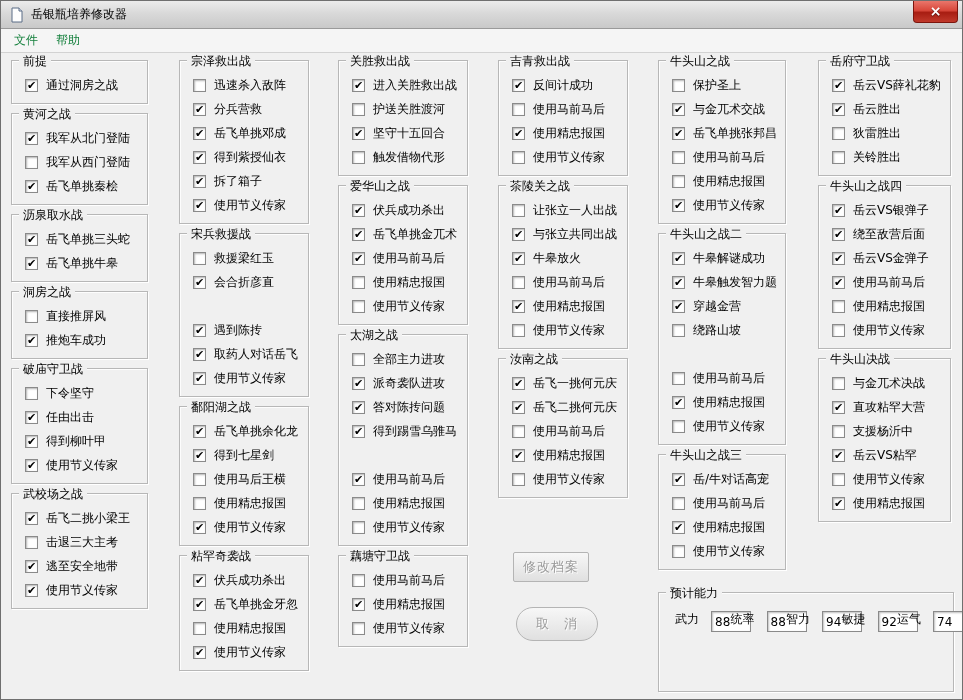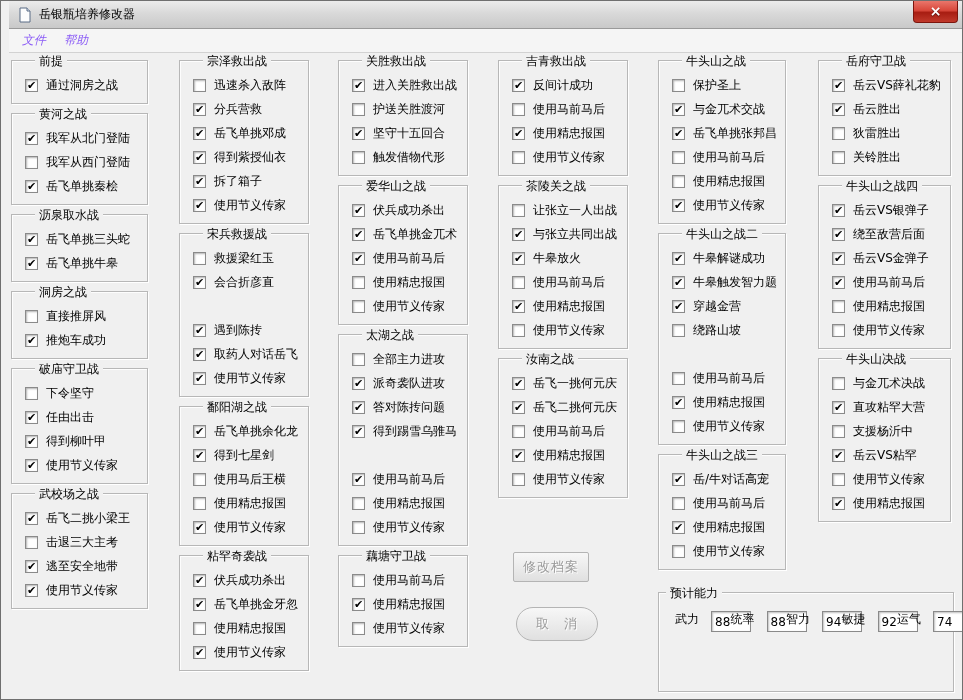--- a/index.html
+++ b/index.html
@@ -1,47 +1,47 @@
 <!DOCTYPE html>
 <html><head>
 <meta charset="utf-8">
 <style>
   html,body{margin:0;padding:0;background:#fff;}
   *{box-sizing:border-box;}
   body{font-family:"DejaVu Sans",sans-serif;font-size:12px;color:#000;}
   .window{position:relative;width:963px;height:700px;background:#f0f0f0;
-          border:1px solid #6f6f6f;overflow:hidden;padding-left:8px;}
+          border:1px solid #6f6f6f;overflow:hidden;}
   
   .titlebar{height:28px;background:linear-gradient(#ececec 0%,#d9d9d9 45%,#c9c9c9 100%);
             border-bottom:1px solid #9a9a9a;display:flex;align-items:center;
             padding:0 6px;position:relative;}
   .app-icon{width:16px;height:16px;margin:0 6px 0 2px;flex:0 0 auto;}
   .title-text{font-size:12px;color:#000;}
   .close-btn{position:absolute;right:4px;top:0;width:45px;height:22px;
              background:linear-gradient(#e9766b 0%,#d8473a 45%,#a81d12 55%,#c0392b 100%);
              border:1px solid #7c150d;border-top:none;border-radius:0 0 4px 4px;
              color:#fff;font-size:14px;line-height:20px;text-align:center;
              font-weight:bold;text-shadow:0 1px 1px rgba(0,0,0,.5);cursor:default;}
   
   .menubar{height:24px;background:#f5f5f5;border-bottom:1px solid #d2d2d2;
            display:flex;align-items:center;padding-left:4px;}
-  .menu-item{padding:3px 9px;color:#8b5cf6;font-style:italic;}
+  .menu-item{padding:3px 9px;color:#15803d;}
   
   .client{position:absolute;top:53px;left:0;right:0;bottom:0;overflow:hidden;}
   .col{position:absolute;top:0;padding-top:6px;display:flex;flex-direction:column;}
   .col1{left:10px;width:137px;}
   .col2{left:178px;width:130px;}
   .col3{left:337px;width:130px;}
   .col4{left:497px;width:130px;}
   .col5{left:657px;width:128px;}
   .col6{left:817px;width:133px;}
   
   .group{position:relative;border:1px solid #b7b7b7;box-shadow:1px 1px 0 #fff,inset 1px 1px 0 #fdfdfd;
          margin-bottom:9px;padding:12px 2px 6px 2px;background:#f0f0f0;}
-  .group-title{position:absolute;top:-8px;left:23px;background:#f0f0f0;padding:0 4px;
+  .group-title{position:absolute;top:-8px;left:7px;background:#f0f0f0;padding:0 4px;
                font-size:12px;white-space:nowrap;}
   .row{display:flex;align-items:center;height:24px;padding-left:11px;gap:8px;}
   .row.spacer{height:24px;}
   .checkbox{flex:0 0 auto;width:13px;height:13px;background:#fff;
             border:1px solid #8a8a8a;box-shadow:inset 1px 1px 2px rgba(0,0,0,.3);
             display:flex;align-items:center;justify-content:center;
             font-size:11px;line-height:11px;color:#000;font-weight:bold;cursor:default;}
   .cb-label{white-space:nowrap;}
   
   .push-btn{position:absolute;background:linear-gradient(#f7f7f7,#e0e0e0);

